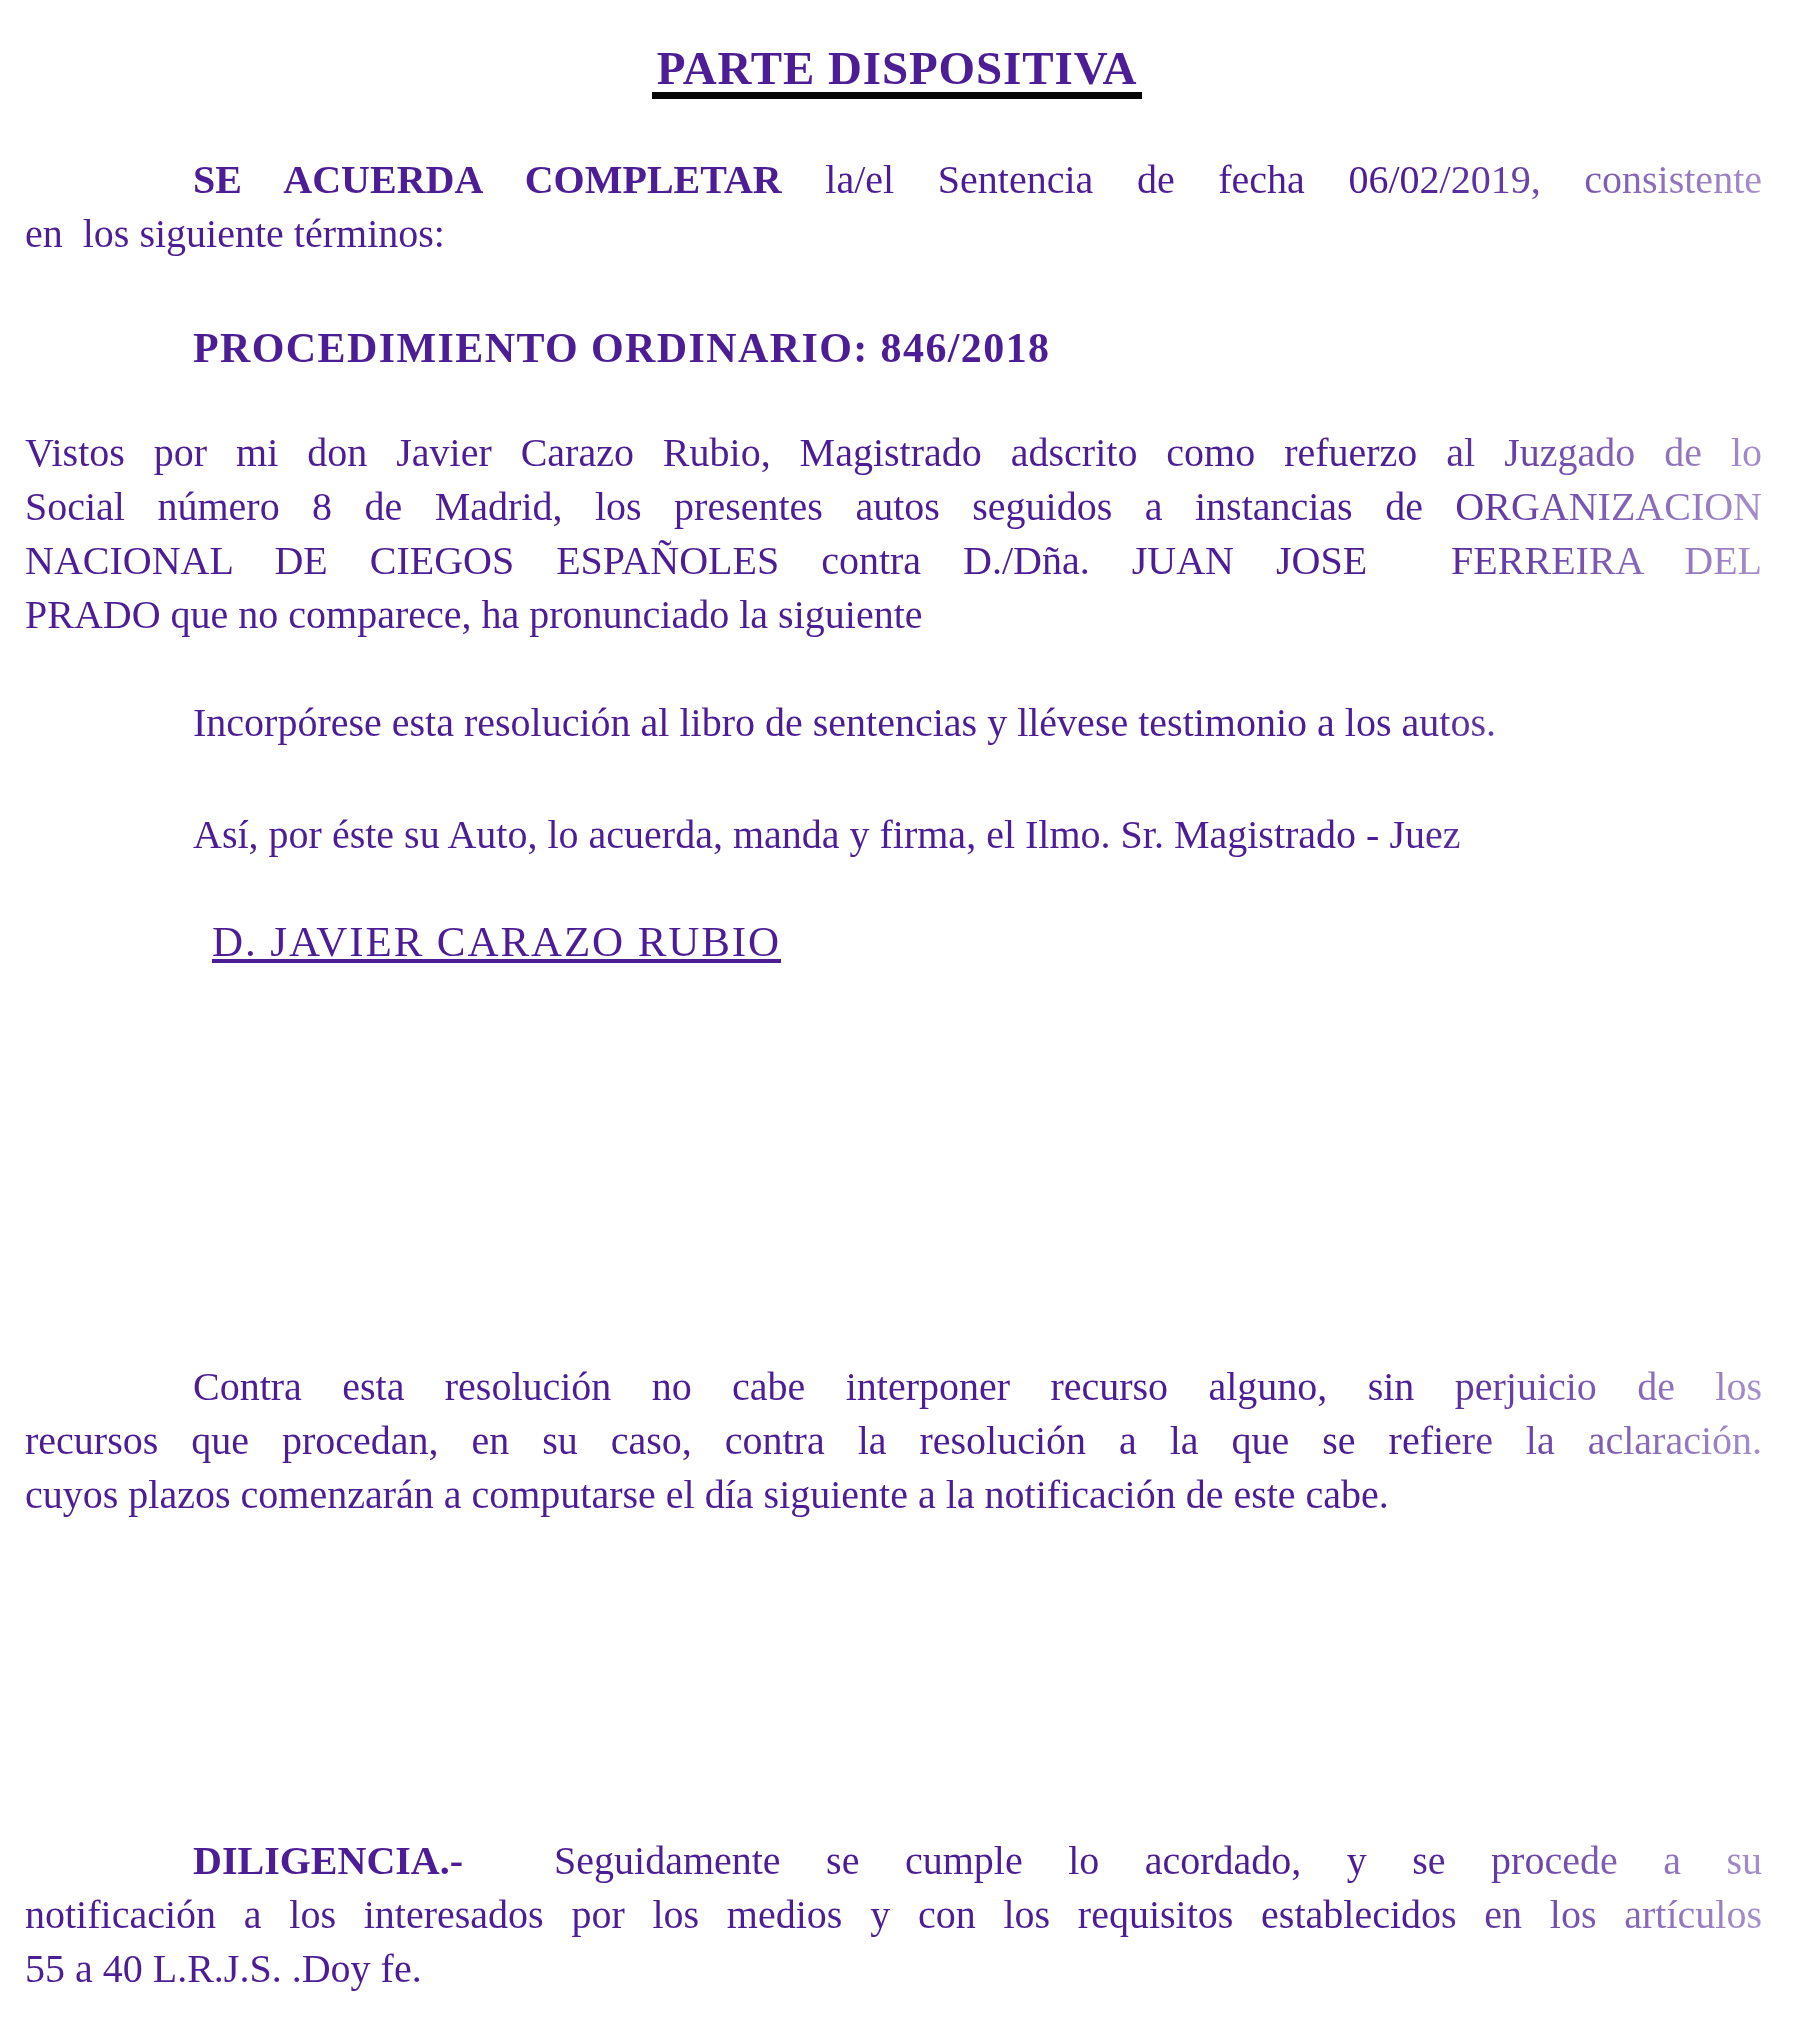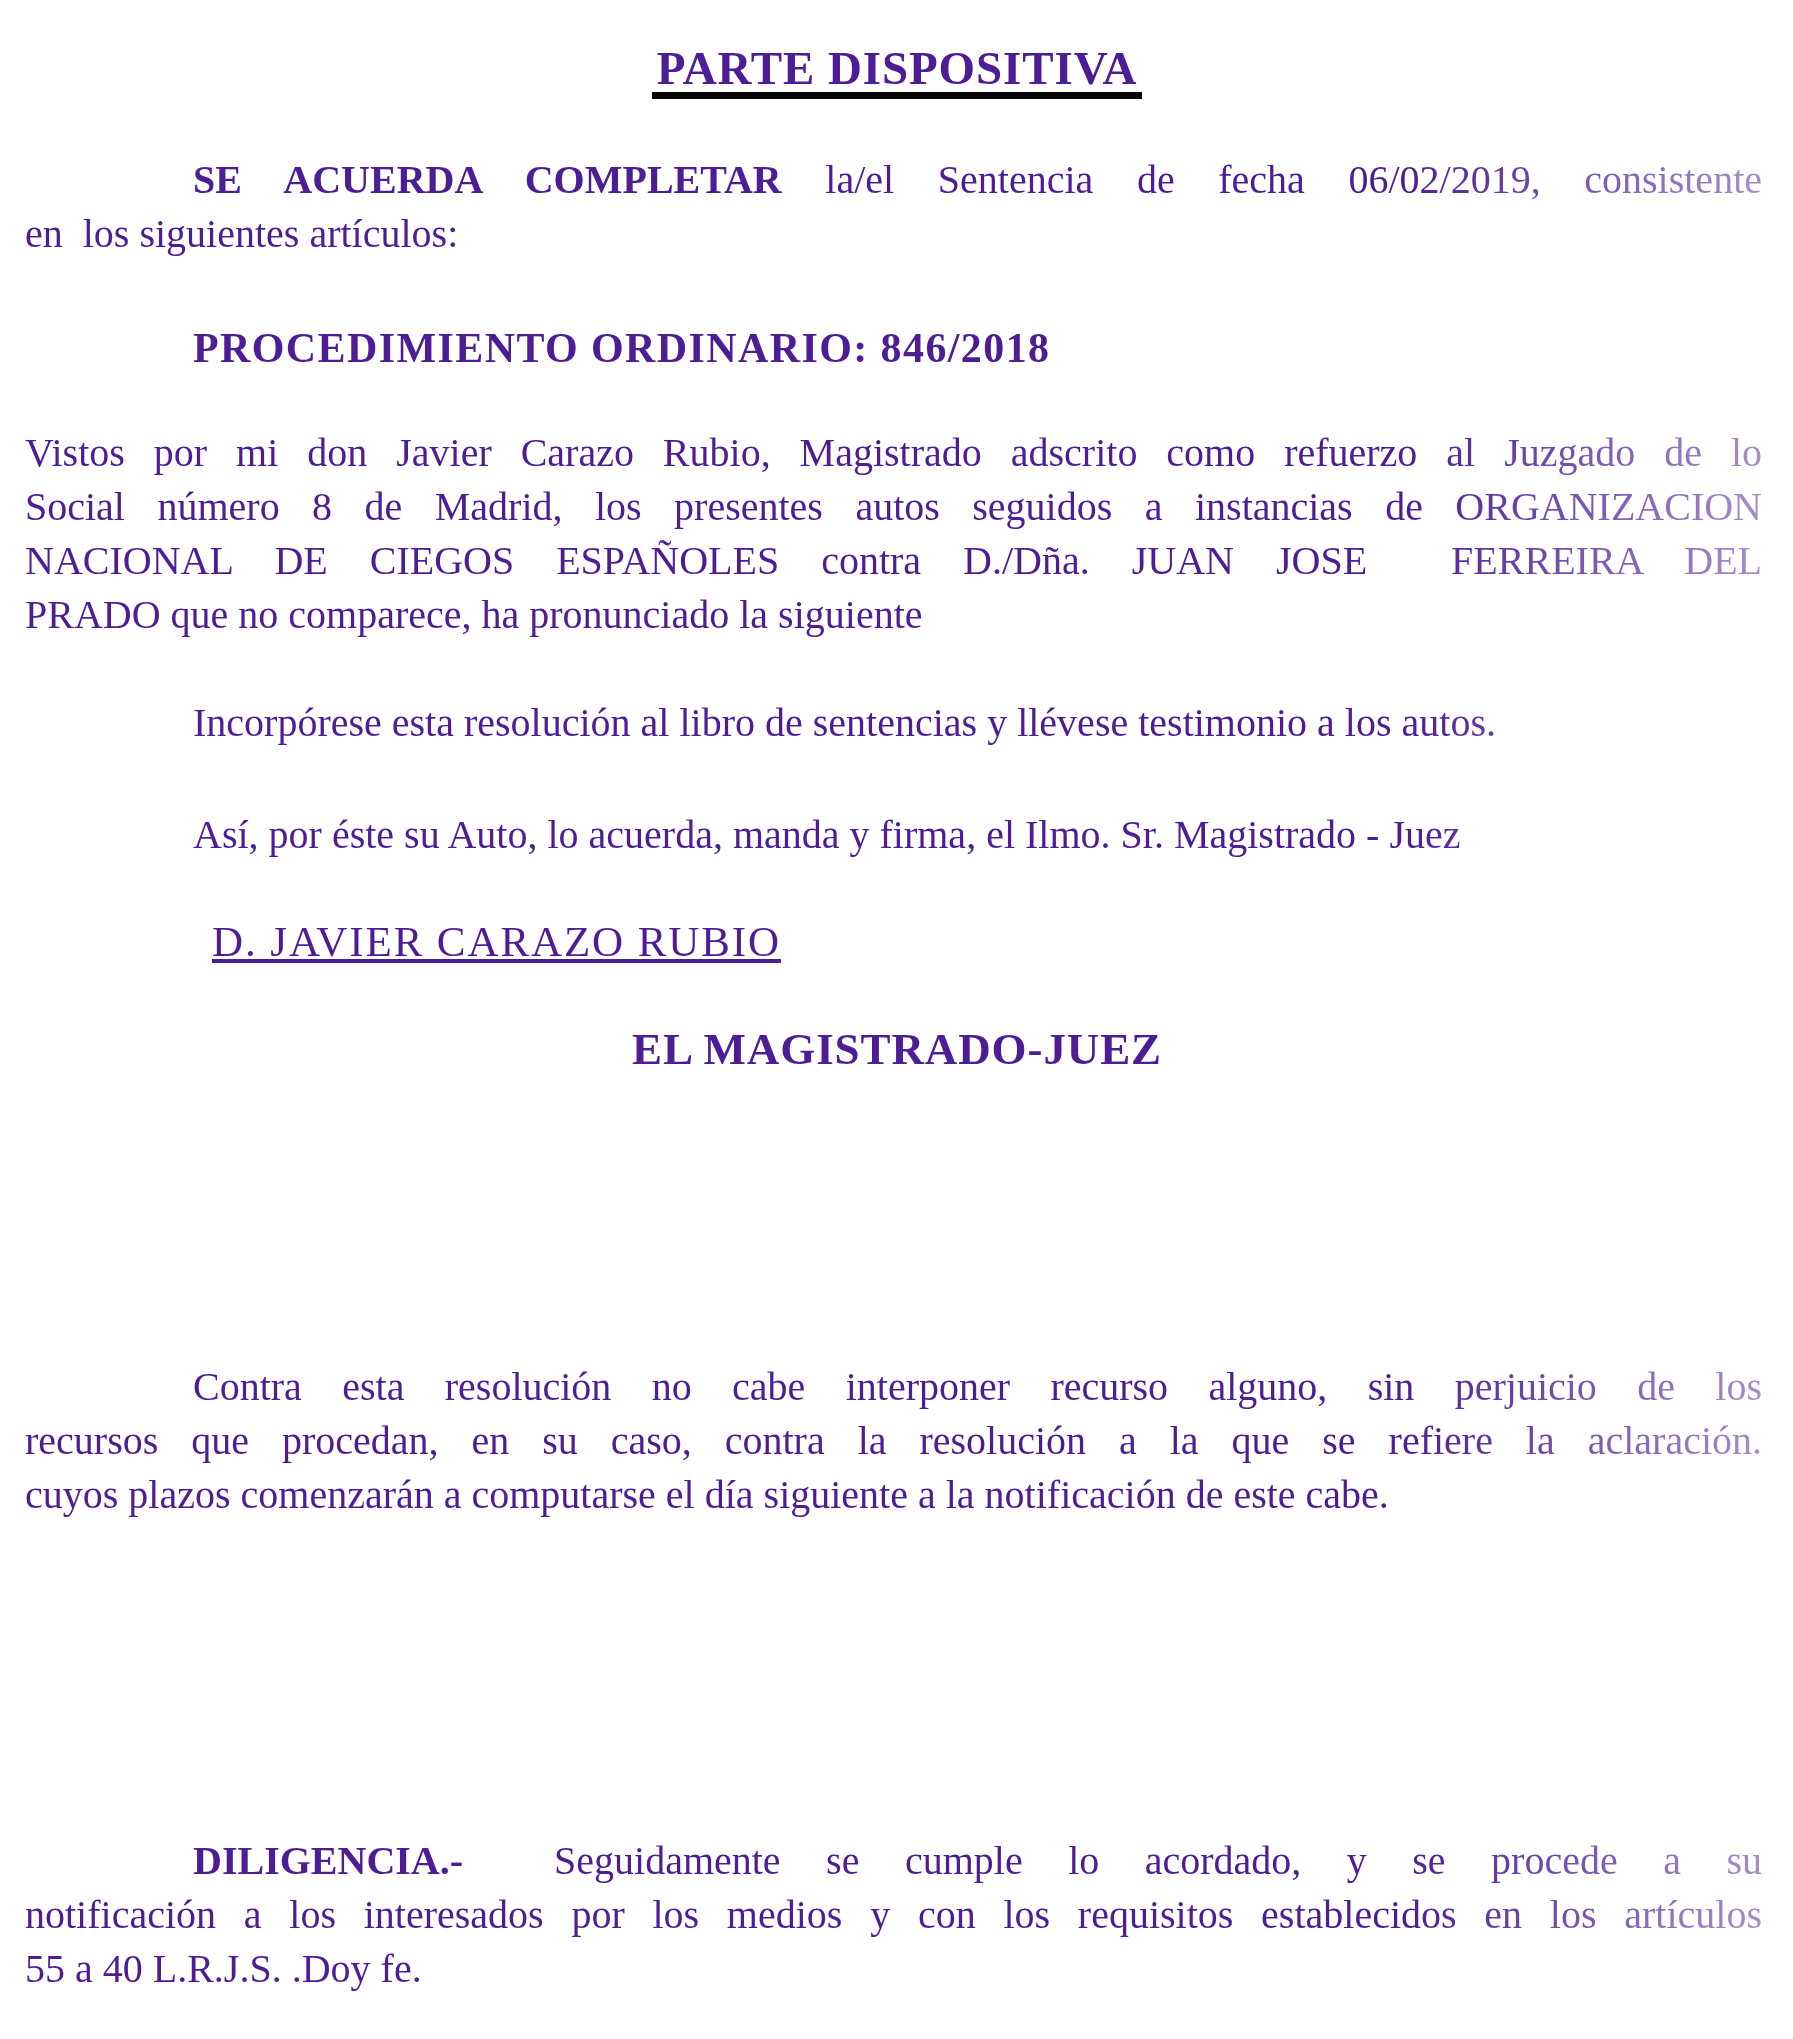--- a/index.html
+++ b/index.html
@@ -100,39 +100,38 @@
 <body>
 
 <div class="page">
 
   <div class="title-wrap">
     <span class="title-text">PARTE DISPOSITIVA</span>
   </div>
 
   <div class="block p-acuerda">
     <div class="line just indent"><span class="b">SE ACUERDA COMPLETAR</span><span> la/el Sentencia de fecha 06/02/2019, consistente</span></div>
-    <div class="line">en  los siguientes artículos:</div>
+    <div class="line">en  los siguiente términos:</div>
   </div>
 
   <div class="block proc-heading">PROCEDIMIENTO ORDINARIO: 846/2018</div>
 
   <div class="block p-vistos">
     <div class="line just">Vistos por mi don Javier Carazo Rubio, Magistrado adscrito como refuerzo al Juzgado de lo</div>
     <div class="line just">Social número 8 de Madrid, los presentes autos seguidos a instancias de ORGANIZACION</div>
     <div class="line just">NACIONAL DE CIEGOS ESPAÑOLES contra D./Dña. JUAN JOSE  FERREIRA DEL</div>
     <div class="line">PRADO que no comparece, ha pronunciado la siguiente</div>
   </div>
 
   <div class="block p-incorporese">Incorpórese esta resolución al libro de sentencias y llévese testimonio a los autos.</div>
 
   <div class="block p-asi">Así, por éste su Auto, lo acuerda, manda y firma, el Ilmo. Sr. Magistrado - Juez</div>
 
   <div class="block p-judge">D. JAVIER CARAZO RUBIO</div>
 
-  <div class="block p-magistrado">EL MAGISTRADO-JUEZ</div>
 
   <div class="block p-contra">
     <div class="line just indent">Contra esta resolución no cabe interponer recurso alguno, sin perjuicio de los</div>
     <div class="line just">recursos que procedan, en su caso, contra la resolución a la que se refiere la aclaración.</div>
     <div class="line">cuyos plazos comenzarán a computarse el día siguiente a la notificación de este cabe.</div>
   </div>
 
   <div class="block p-diligencia">
     <div class="line just indent"><span class="b">DILIGENCIA.-</span><span>  Seguidamente se cumple lo acordado, y se procede a su</span></div>
     <div class="line just">notificación a los interesados por los medios y con los requisitos establecidos en los artículos</div>

